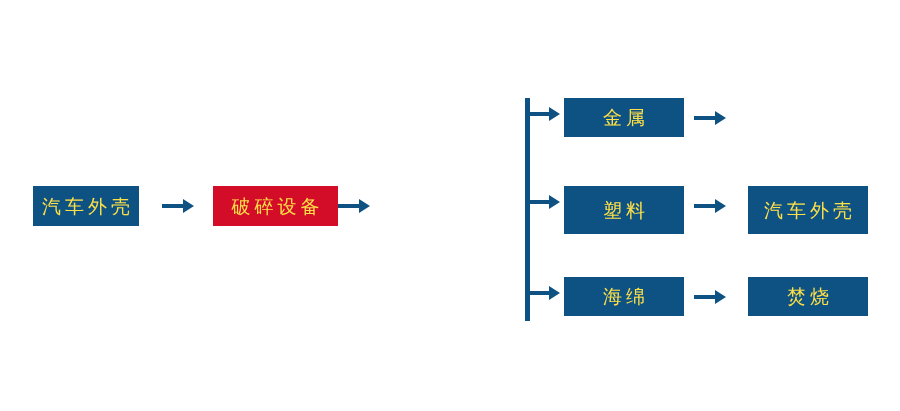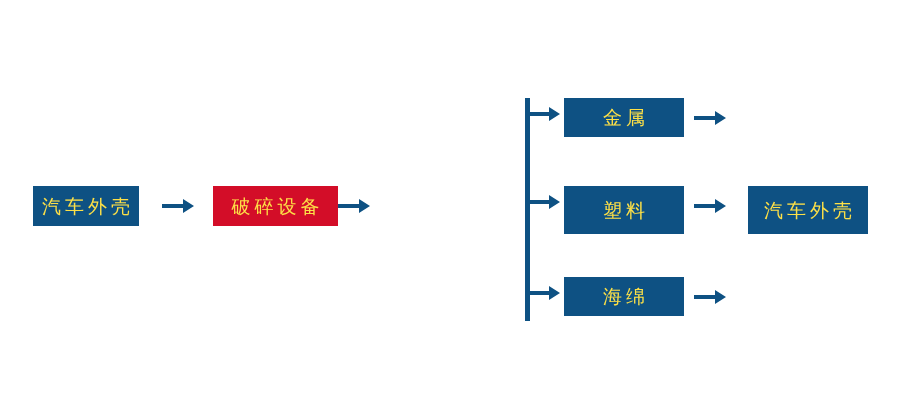--- a/index.html
+++ b/index.html
@@ -132,14 +132,15 @@
   <div class="node blue row-mid col-dest">汽车外壳</div>
 
   <div class="node blue row-bot col-fraction">海绵</div>
 
   <div class="arrow arrow-b2">
     <svg width="32" height="26" viewBox="0 0 32 26" aria-hidden="true">
       <path d="M0 11 H21 V6 L32 13 L21 20 V15 H0 Z" fill="#0e5183"></path>
     </svg>
   </div>
 
+  <div class="node blue row-bot col-dest">焚烧</div>
 
 </div>
 
 </body></html>

